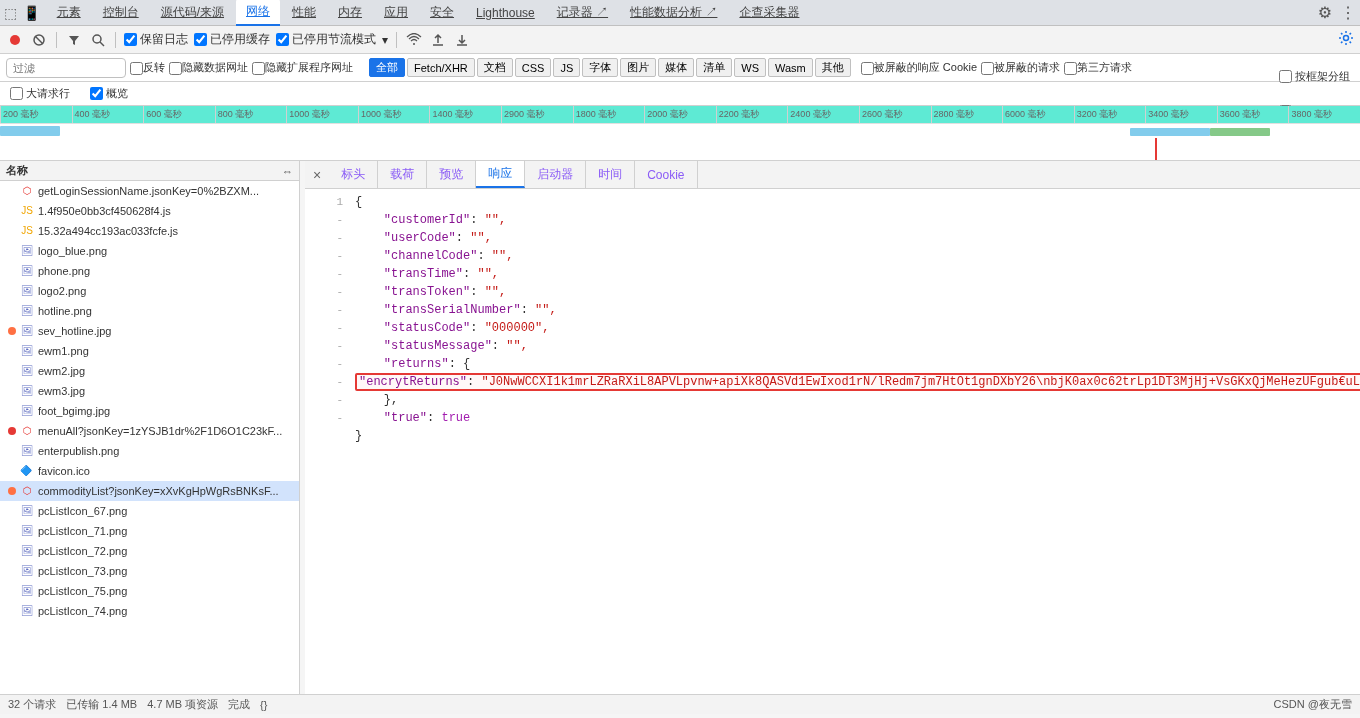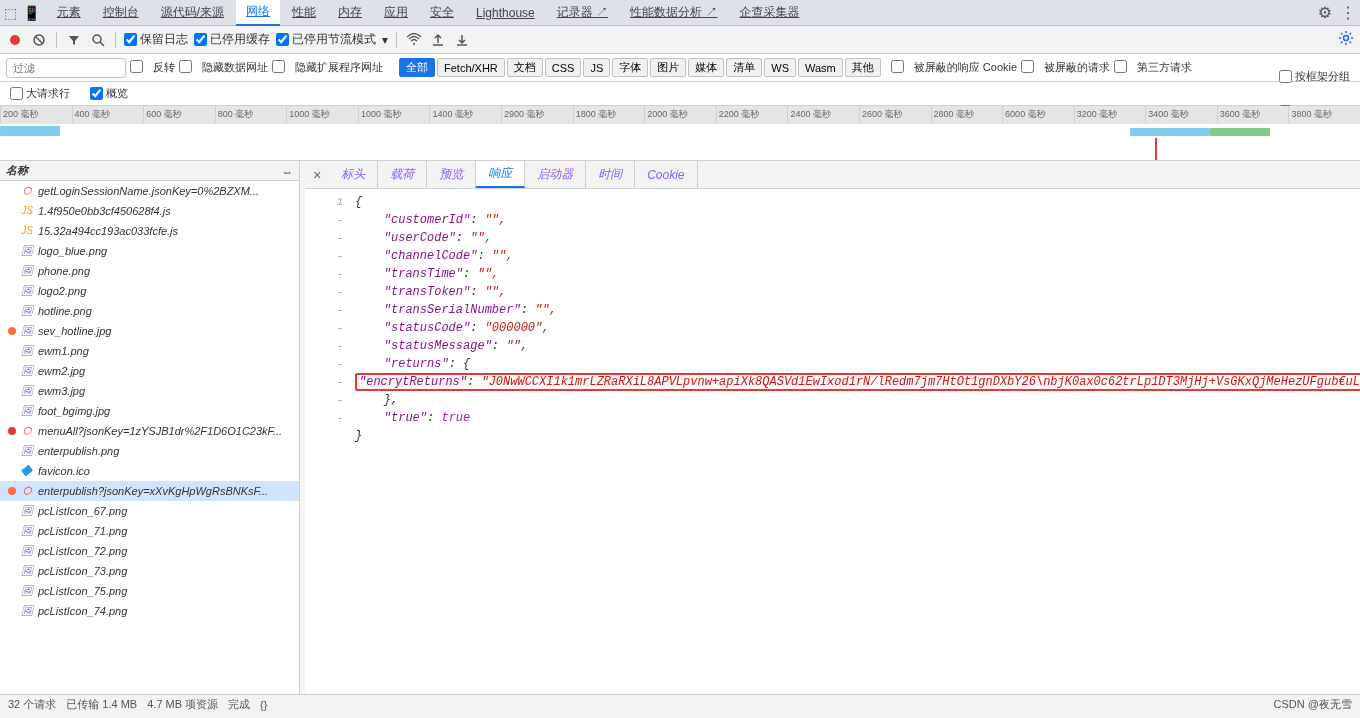--- a/index.html
+++ b/index.html
@@ -37,21 +37,21 @@
 
     
     .filter-row {
       display: flex; align-items: center; background: #fff; height: 28px;
       border-bottom: 1px solid #d0d0d0; padding: 0 6px; gap: 4px; flex-wrap: nowrap;
     }
     .filter-input {
       height: 20px; width: 120px; border: 1px solid #c0c0c0; padding: 2px 6px;
       font-size: 11px; outline: none; border-radius: 4px;
     }
-    .filter-checkbox { display: flex; align-items: flex-start; gap: 10px; font-size: 11px; white-space: nowrap; }
+    .filter-checkbox { display: flex; align-items: flex-end; gap: 0; font-size: 11px; white-space: nowrap; }
     .filter-checkbox input { margin: 0; }
     .filter-type-btn {
       padding: 1px 6px; font-size: 11px; border: 1px solid #c0c0c0; background: #f0f0f0;
       cursor: pointer; border-radius: 2px; white-space: nowrap;
     }
     .filter-type-btn.active { background: #1a73e8; color: #fff; border-color: #1a73e8; }
     .filter-types { display: flex; gap: 2px; margin-left: 12px; }
 
     
     .options-row {
@@ -62,33 +62,33 @@
     .options-checkbox input { margin: 0; }
     .options-mid { margin-left: auto; display: flex; gap: 20px; flex-direction: column; }
 
     
     .timeline-area {
       background: #fff; height: 55px; border-bottom: 1px solid #d0d0d0;
       display: flex; flex-direction: column; overflow: hidden; position: relative;
     }
     .timeline-ruler {
       display: flex; height: 18px; border-bottom: 1px solid #e0e0e0;
-      background: #e5e5e5; overflow: hidden; justify-content: flex-end;
+      background: #5eead4; overflow: hidden;
     }
     .timeline-ruler-tick {
       flex: 1; border-left: 1px solid #d0d0d0; font-size: 9px; color: #666;
       padding-left: 2px; padding-top: 2px; white-space: nowrap; overflow: hidden;
     }
     .timeline-waterfall {
       flex: 1; position: relative; overflow: hidden; background: #fff;
     }
 
     
     .main-area {
-      display: flex; height: calc(100vh - 185px); overflow: hidden; font-style: italic;
+      display: flex; height: calc(100vh - 185px); overflow: hidden;
     }
 
     
     .file-list-panel {
       width: 300px; min-width: 200px; border-right: 1px solid #d0d0d0;
       display: flex; flex-direction: column; background: #fff; overflow: hidden;
     }
     .file-list-header {
       display: flex; align-items: center; justify-content: space-between;
       padding: 2px 6px; background: #f3f3f3; border-bottom: 1px solid #d0d0d0;
@@ -443,21 +443,21 @@
           <span class="file-name">enterpublish.png</span>
         </div>
         <div class="file-item">
           <span class="file-status-dot dot-none"></span>
           <span class="file-icon ico">🔷</span>
           <span class="file-name">favicon.ico</span>
         </div>
         <div class="file-item selected">
           <span class="file-status-dot dot-orange"></span>
           <span class="file-icon api-red">⬡</span>
-          <span class="file-name">enterpublish?jsonKey=xXvKgHpWgRsBNKsF...</span>
+          <span class="file-name">commodityList?jsonKey=xXvKgHpWgRsBNKsF...</span>
         </div>
         <div class="file-item">
           <span class="file-status-dot dot-none"></span>
           <span class="file-icon png">🖼</span>
           <span class="file-name">pcListIcon_67.png</span>
         </div>
         <div class="file-item">
           <span class="file-status-dot dot-none"></span>
           <span class="file-icon png">🖼</span>
           <span class="file-name">pcListIcon_71.png</span>

